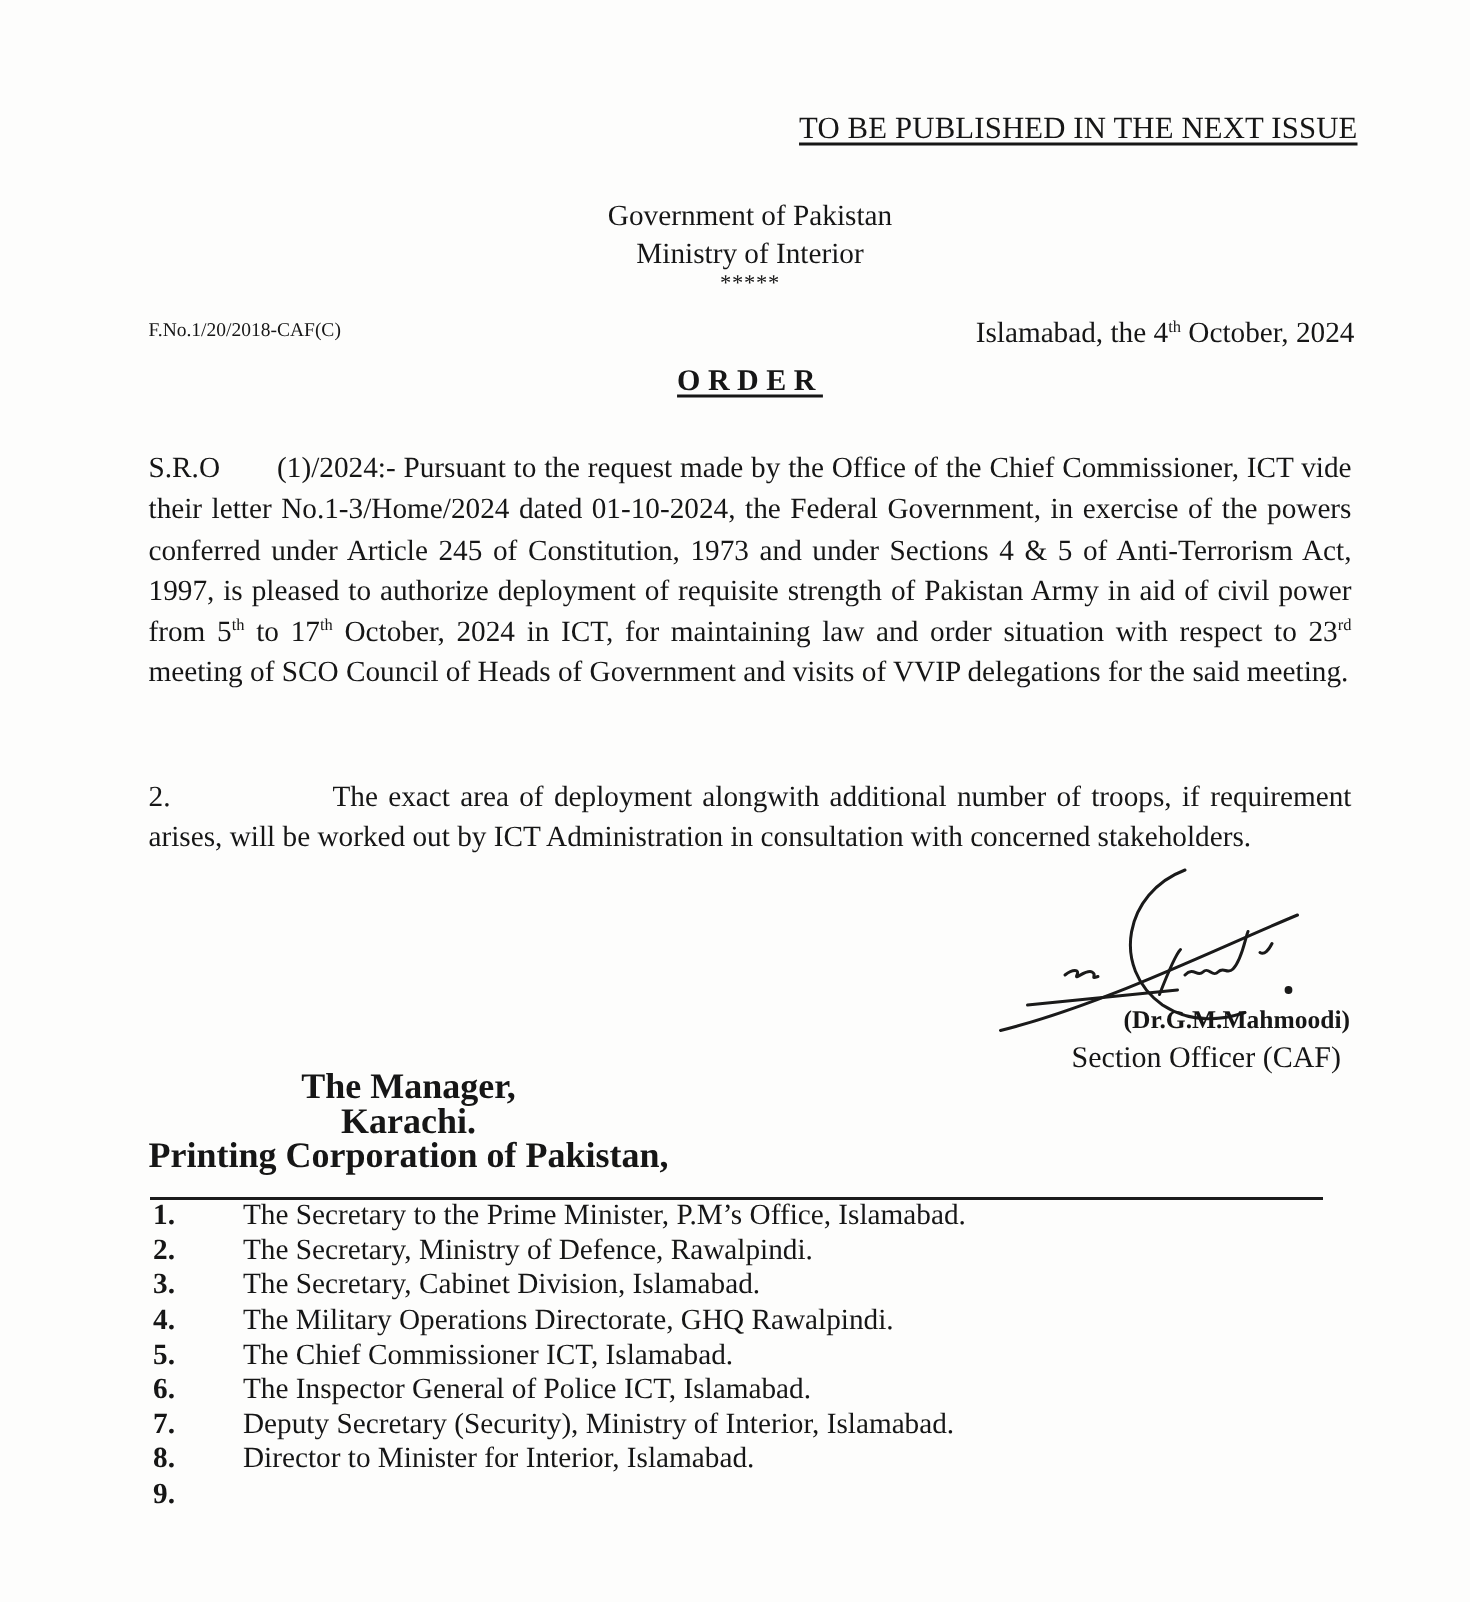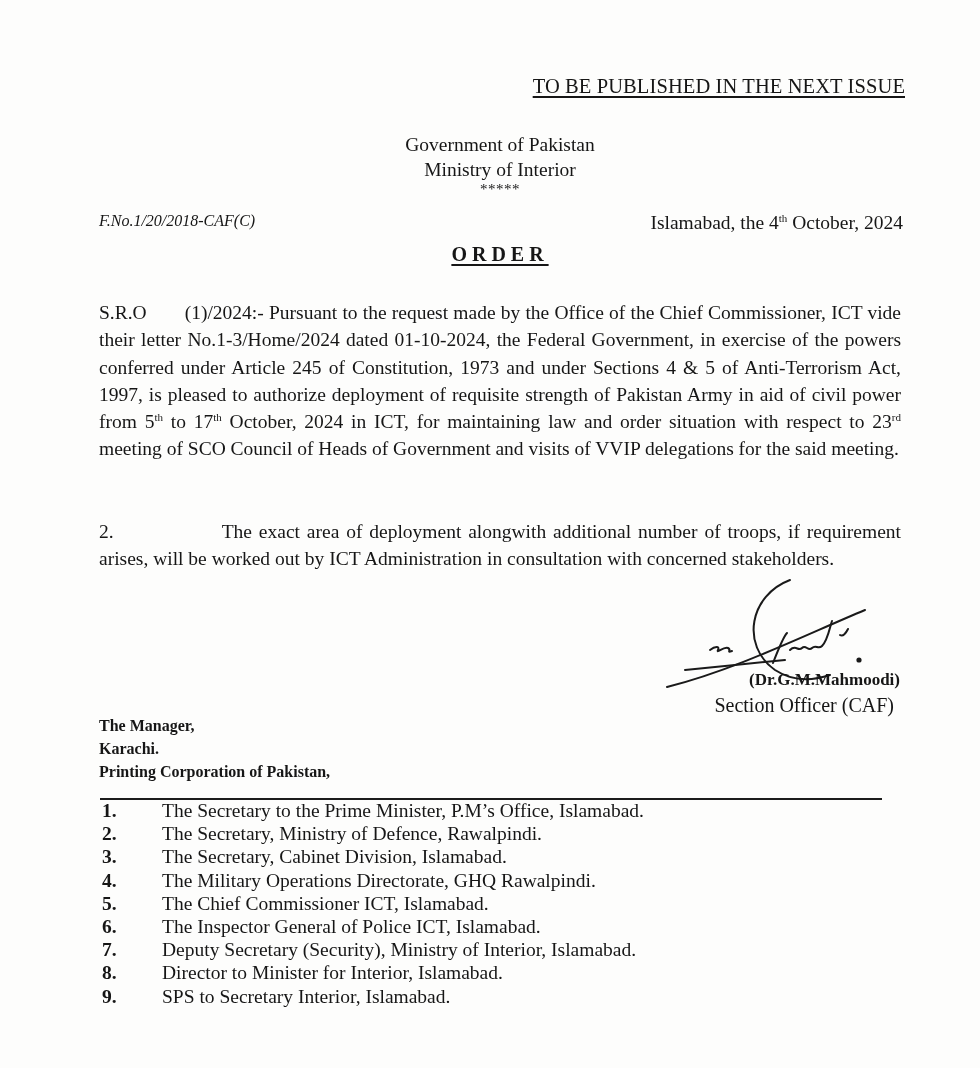--- a/index.html
+++ b/index.html
@@ -15,41 +15,41 @@
   .gazette {
     right: 75px; top: 33px; text-align: right;
     font-size: 20.5px; line-height: 26px; letter-spacing: 0.1px;
   }
   .gazette span { display: block; text-decoration: underline; text-decoration-thickness: 2px; text-underline-offset: 3px; margin-top: 40px; }
   .center-head {
     left: 0; width: 1000px; text-align: center; top: 132px;
     font-size: 19.5px; line-height: 25px;
   }
   .stars { font-size: 15px; line-height: 14px; letter-spacing: 0.5px; }
-  .fileno { left: 99px; top: 212px; font-size: 16px; font-style: italic; }
+  .fileno { left: 99px; top: 212px; font-size: 13px; }
   .dateline { right: 77px; top: 212px; font-size: 19.5px; }
   .dateline sup, .para sup { font-size: 11px; vertical-align: 7px; line-height: 0; }
   .order-title {
     left: 0; width: 1000px; text-align: center; top: 243px;
     font-size: 20px; font-weight: bold; letter-spacing: 5px;
   }
   .order-title span { text-decoration: underline; text-decoration-thickness: 2px; text-underline-offset: 3px; }
   .para {
     position: absolute; left: 99px; width: 802px;
     font-size: 19.5px; line-height: 27.3px; text-align: justify;
     white-space: normal;
   }
   .p1 { top: 299px; }
   .p2 { top: 518px; }
   .lead-gap { display: inline-block; width: 38px; }
   .lead-gap2 { display: inline-block; width: 108px; }
   .sig { left: 655px; top: 575px; width: 260px; height: 120px; }
   .signame { right: 80px; top: 670px; font-size: 17px; font-weight: bold; }
   .sigtitle { right: 86px; top: 694px; font-size: 20px; }
-  .addressee { left: 99px; top: 714px; font-size: 16px; font-weight: bold; line-height: 23px; }
+  .addressee { left: 99px; top: 714px; font-size: 24px; font-weight: bold; line-height: 23px; text-align: center; }
   .divider { position: absolute; left: 100px; top: 798px; width: 782px; height: 2px; background: #1c1c1c; }
   .dist { position: absolute; left: 102px; top: 799px; font-size: 19.5px; line-height: 23.2px; }
   .dist-row { display: flex; white-space: nowrap; }
   .dist-num { width: 60px; font-weight: bold; }
   .dist-text { }
 </style>
 </head>
 <body>
 
 <div class="page">
@@ -123,17 +123,16 @@
     <div class="dist-row">
         <span class="dist-num">7.</span>
         <span class="dist-text">Deputy Secretary (Security), Ministry of Interior, Islamabad.</span>
       </div>
     <div class="dist-row">
         <span class="dist-num">8.</span>
         <span class="dist-text">Director to Minister for Interior, Islamabad.</span>
       </div>
     <div class="dist-row">
         <span class="dist-num">9.</span>
-        <span class="dist-text">SPS to Secretary Interior, Islamabad.</span>
       </div>
   </div>
 
 </div>
 
 </body></html>

